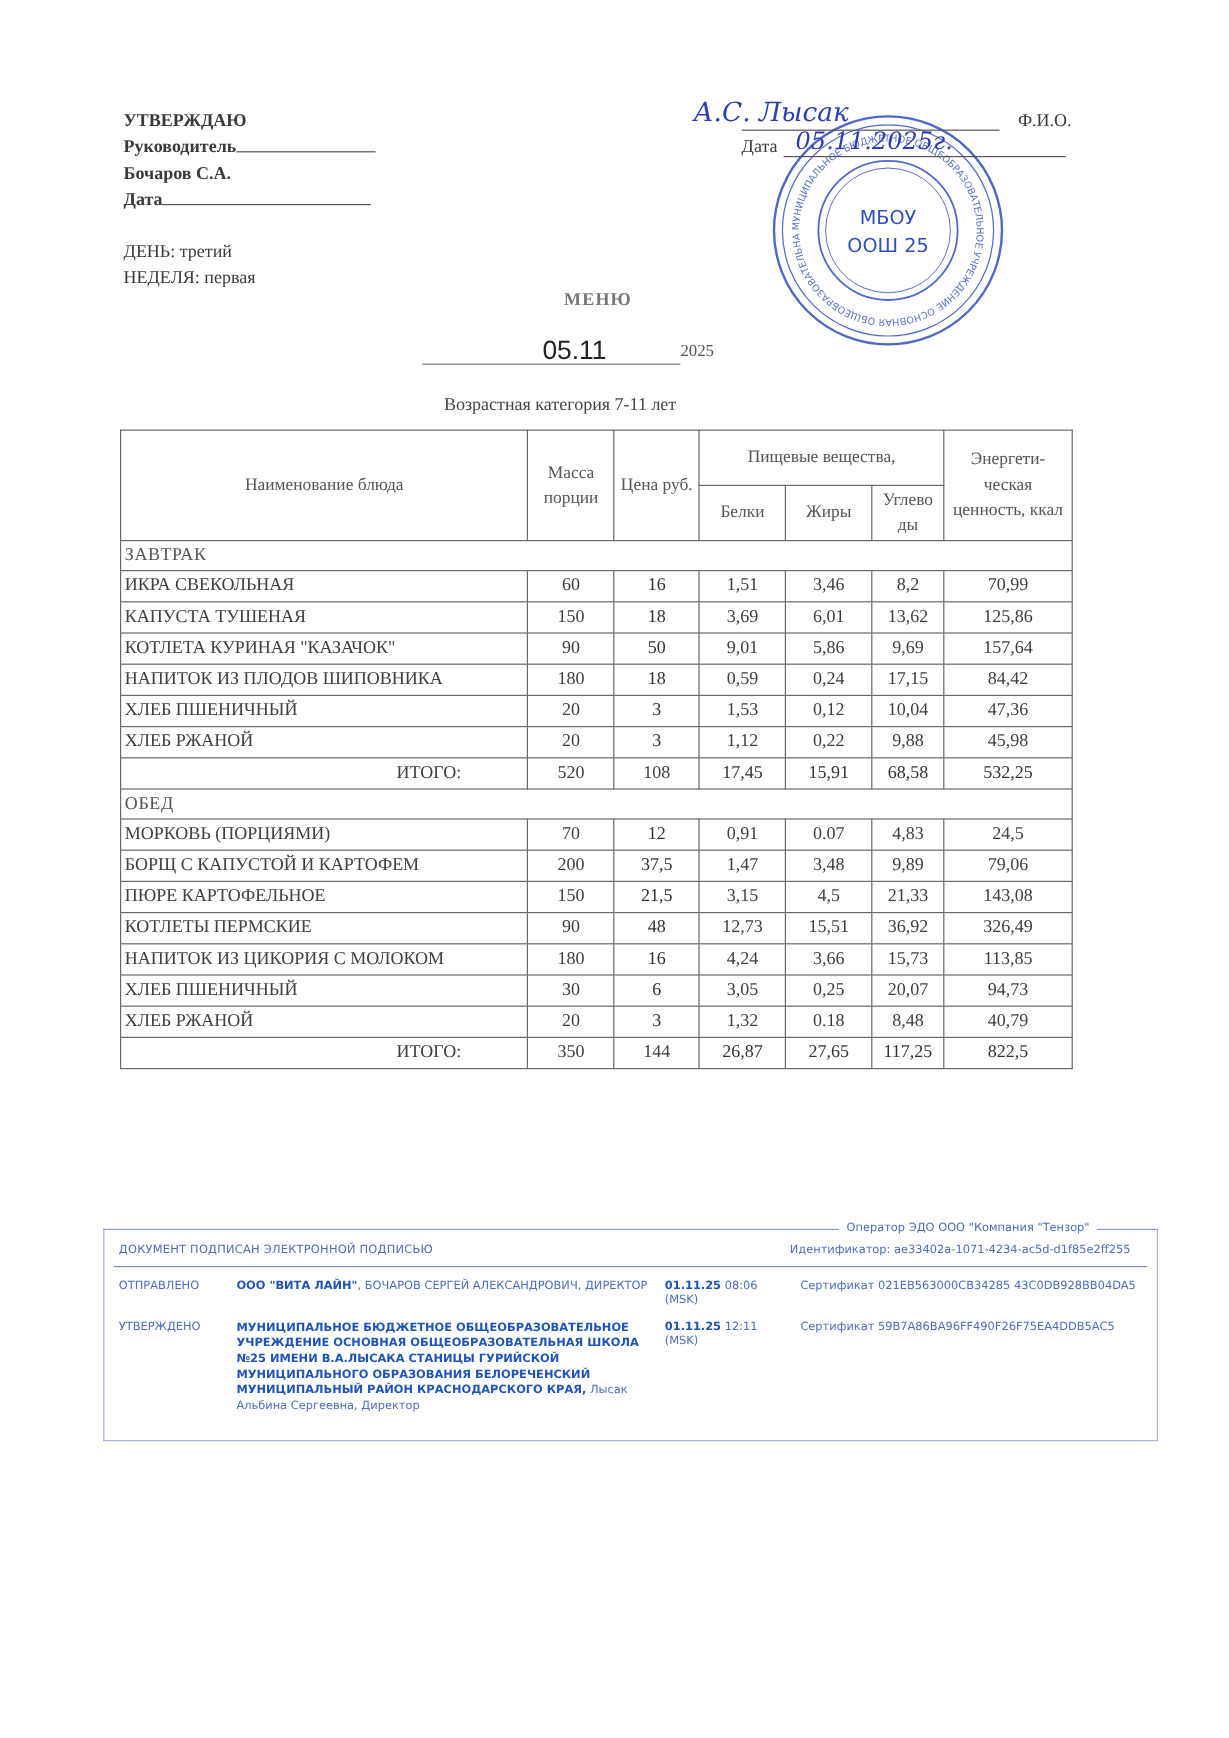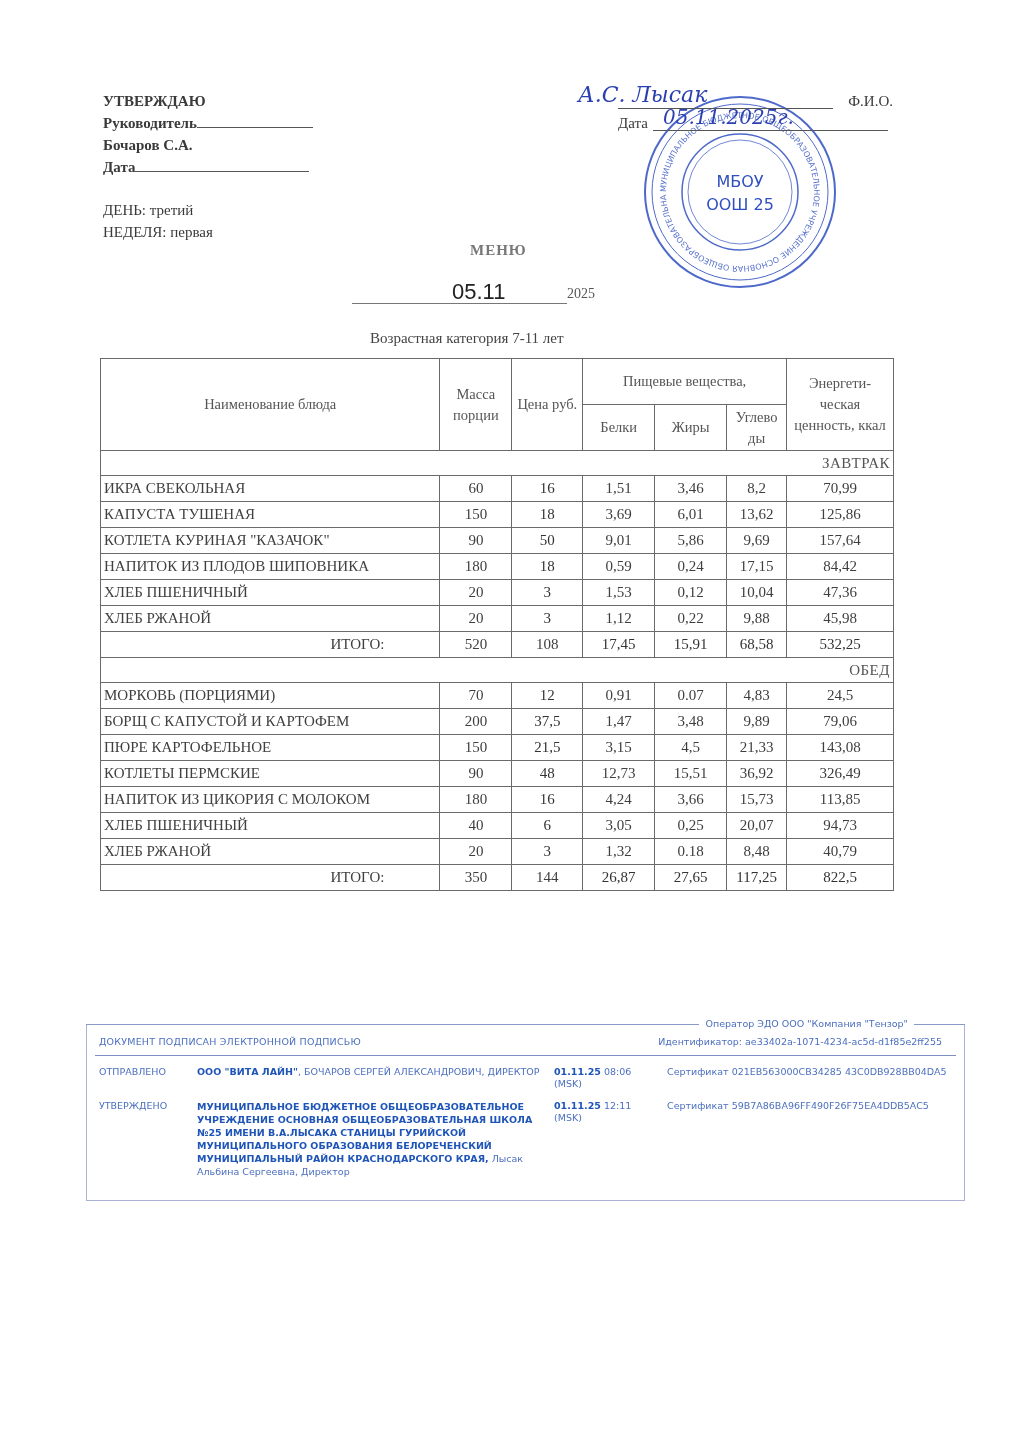--- a/index.html
+++ b/index.html
@@ -18,21 +18,21 @@
   #date-val { position: absolute; left: 100px; top: 2px; font-family: "Liberation Sans", sans-serif; font-size: 22px; color: #222; }
   #year { left: 567px; top: 286px; font-size: 14px; color: #555; }
   #agecat { left: 370px; top: 330px; font-size: 15px; color: #444; text-align: right; }
 
   table.menu { position: absolute; left: 100px; top: 358px; width: 794px; border-collapse: collapse;
                font-family: "Liberation Serif", serif; font-size: 15px; color: #3e3e3e; }
   table.menu td, table.menu th { border: 1px solid #6a6a6a; padding: 0 3px; font-weight: normal; }
   table.menu th { text-align: center; vertical-align: middle; line-height: 21px; font-size: 14.5px; color: #555; }
   table.menu td { height: 25px; text-align: center; }
   table.menu td.name { text-align: left; font-size: 15px; color: #404040; }
-  table.menu td.section { text-align: right; height: 24px; letter-spacing: 0.5px; color: #555; }
+  table.menu td.section { text-align: left; height: 24px; letter-spacing: 0.5px; color: #555; }
   table.menu td.total-label { text-align: right; padding-right: 55px; }
   td.b { font-weight: bold; color: #333; }
 
   #stamp { left: 640px; top: 92px; width: 200px; height: 200px; }
   #esig { left: 86px; top: 1024px; width: 877px; height: 176px; border: 1px solid #aab3d6; border-top: none; font-family: "DejaVu Sans", sans-serif; color: #2d5aa8; }
   #esig .hdrline { position: absolute; left: -1px; right: -1px; top: 0; height: 0; border-top: 1px solid #8a9ac8; }
   #esig .operator { position: absolute; right: 50px; top: -6px; background: #fff; padding: 0 6px; font-size: 9.5px; color: #4b6fbf; }
   #esig .doc-title { position: absolute; left: 12px; top: 12px; font-size: 9.5px; color: #4b6fbf; letter-spacing: 0.2px; }
   #esig .ident { position: absolute; right: 22px; top: 12px; font-size: 9.5px; color: #4b6fbf; }
   #esig .sep { position: absolute; left: 8px; right: 8px; top: 31px; border-top: 1px solid #7f8fc2; }
@@ -230,21 +230,21 @@
         <td class="name">НАПИТОК ИЗ ЦИКОРИЯ С МОЛОКОМ</td>
         <td>180</td>
         <td class="b">16</td>
         <td>4,24</td>
         <td>3,66</td>
         <td>15,73</td>
         <td>113,85</td>
       </tr>
       <tr>
         <td class="name">ХЛЕБ ПШЕНИЧНЫЙ</td>
-        <td>40</td>
+        <td>30</td>
         <td class="b">6</td>
         <td>3,05</td>
         <td>0,25</td>
         <td>20,07</td>
         <td>94,73</td>
       </tr>
       <tr>
         <td class="name">ХЛЕБ РЖАНОЙ</td>
         <td>20</td>
         <td class="b">3</td>

